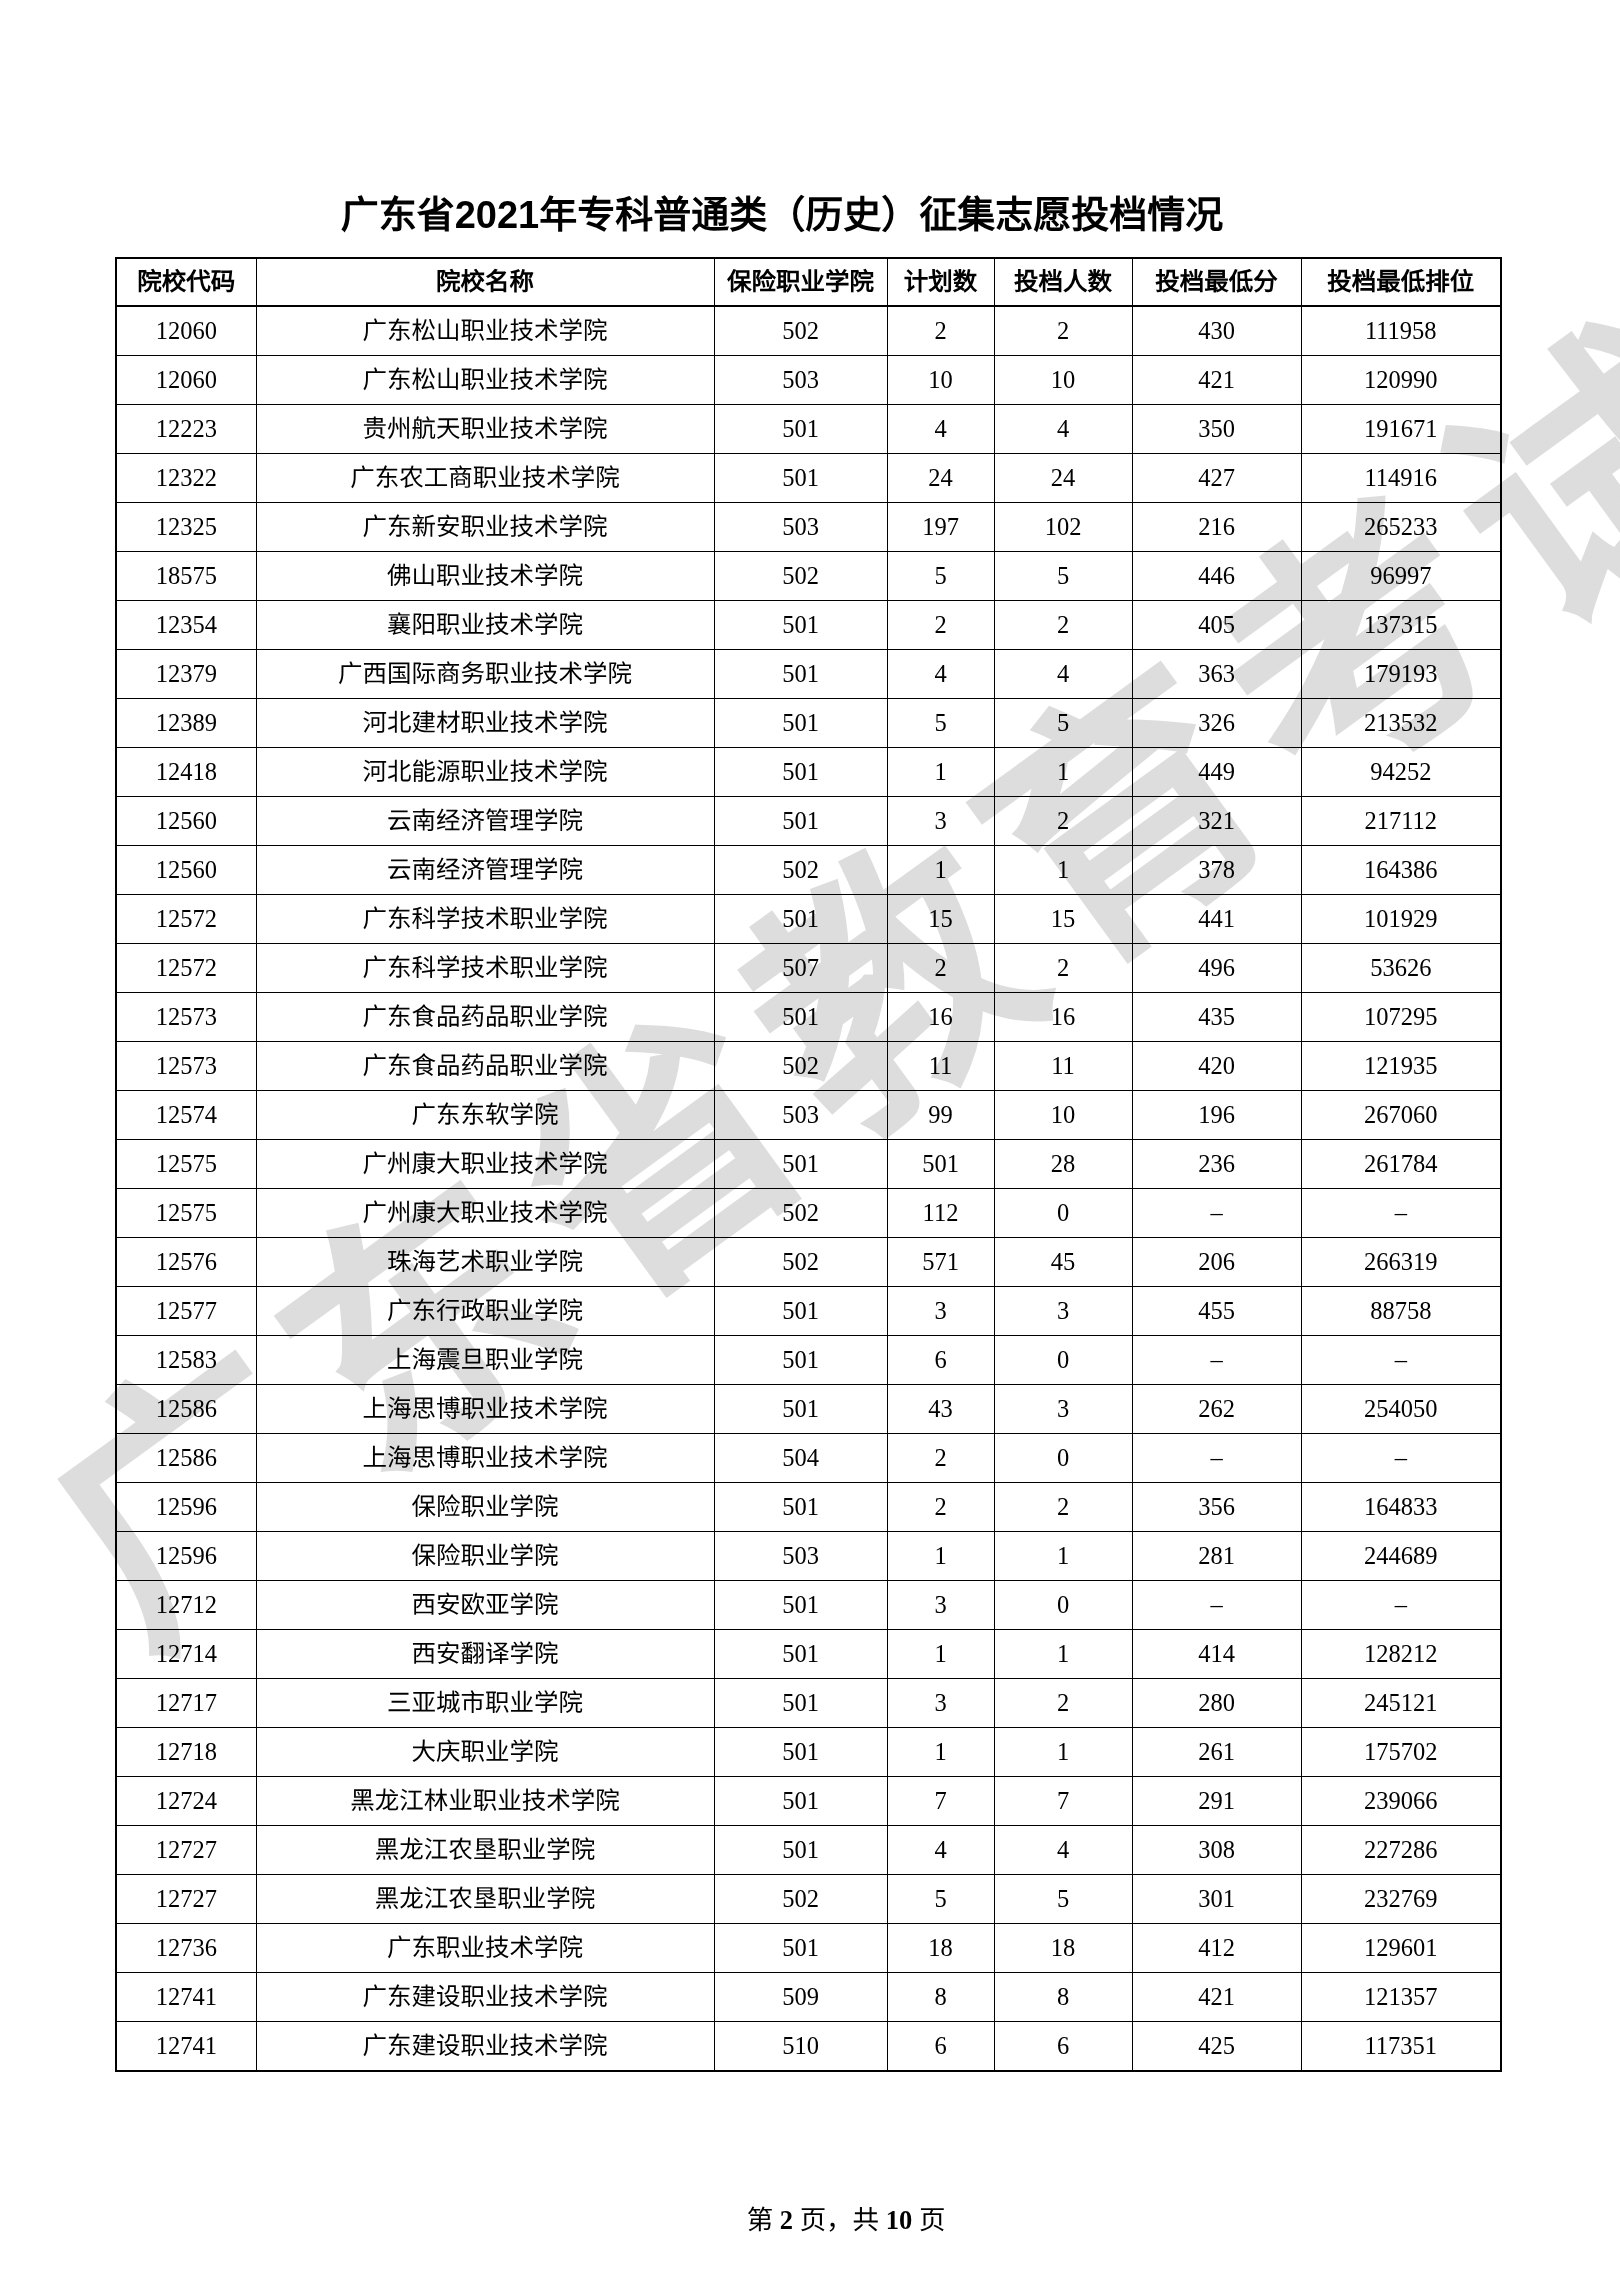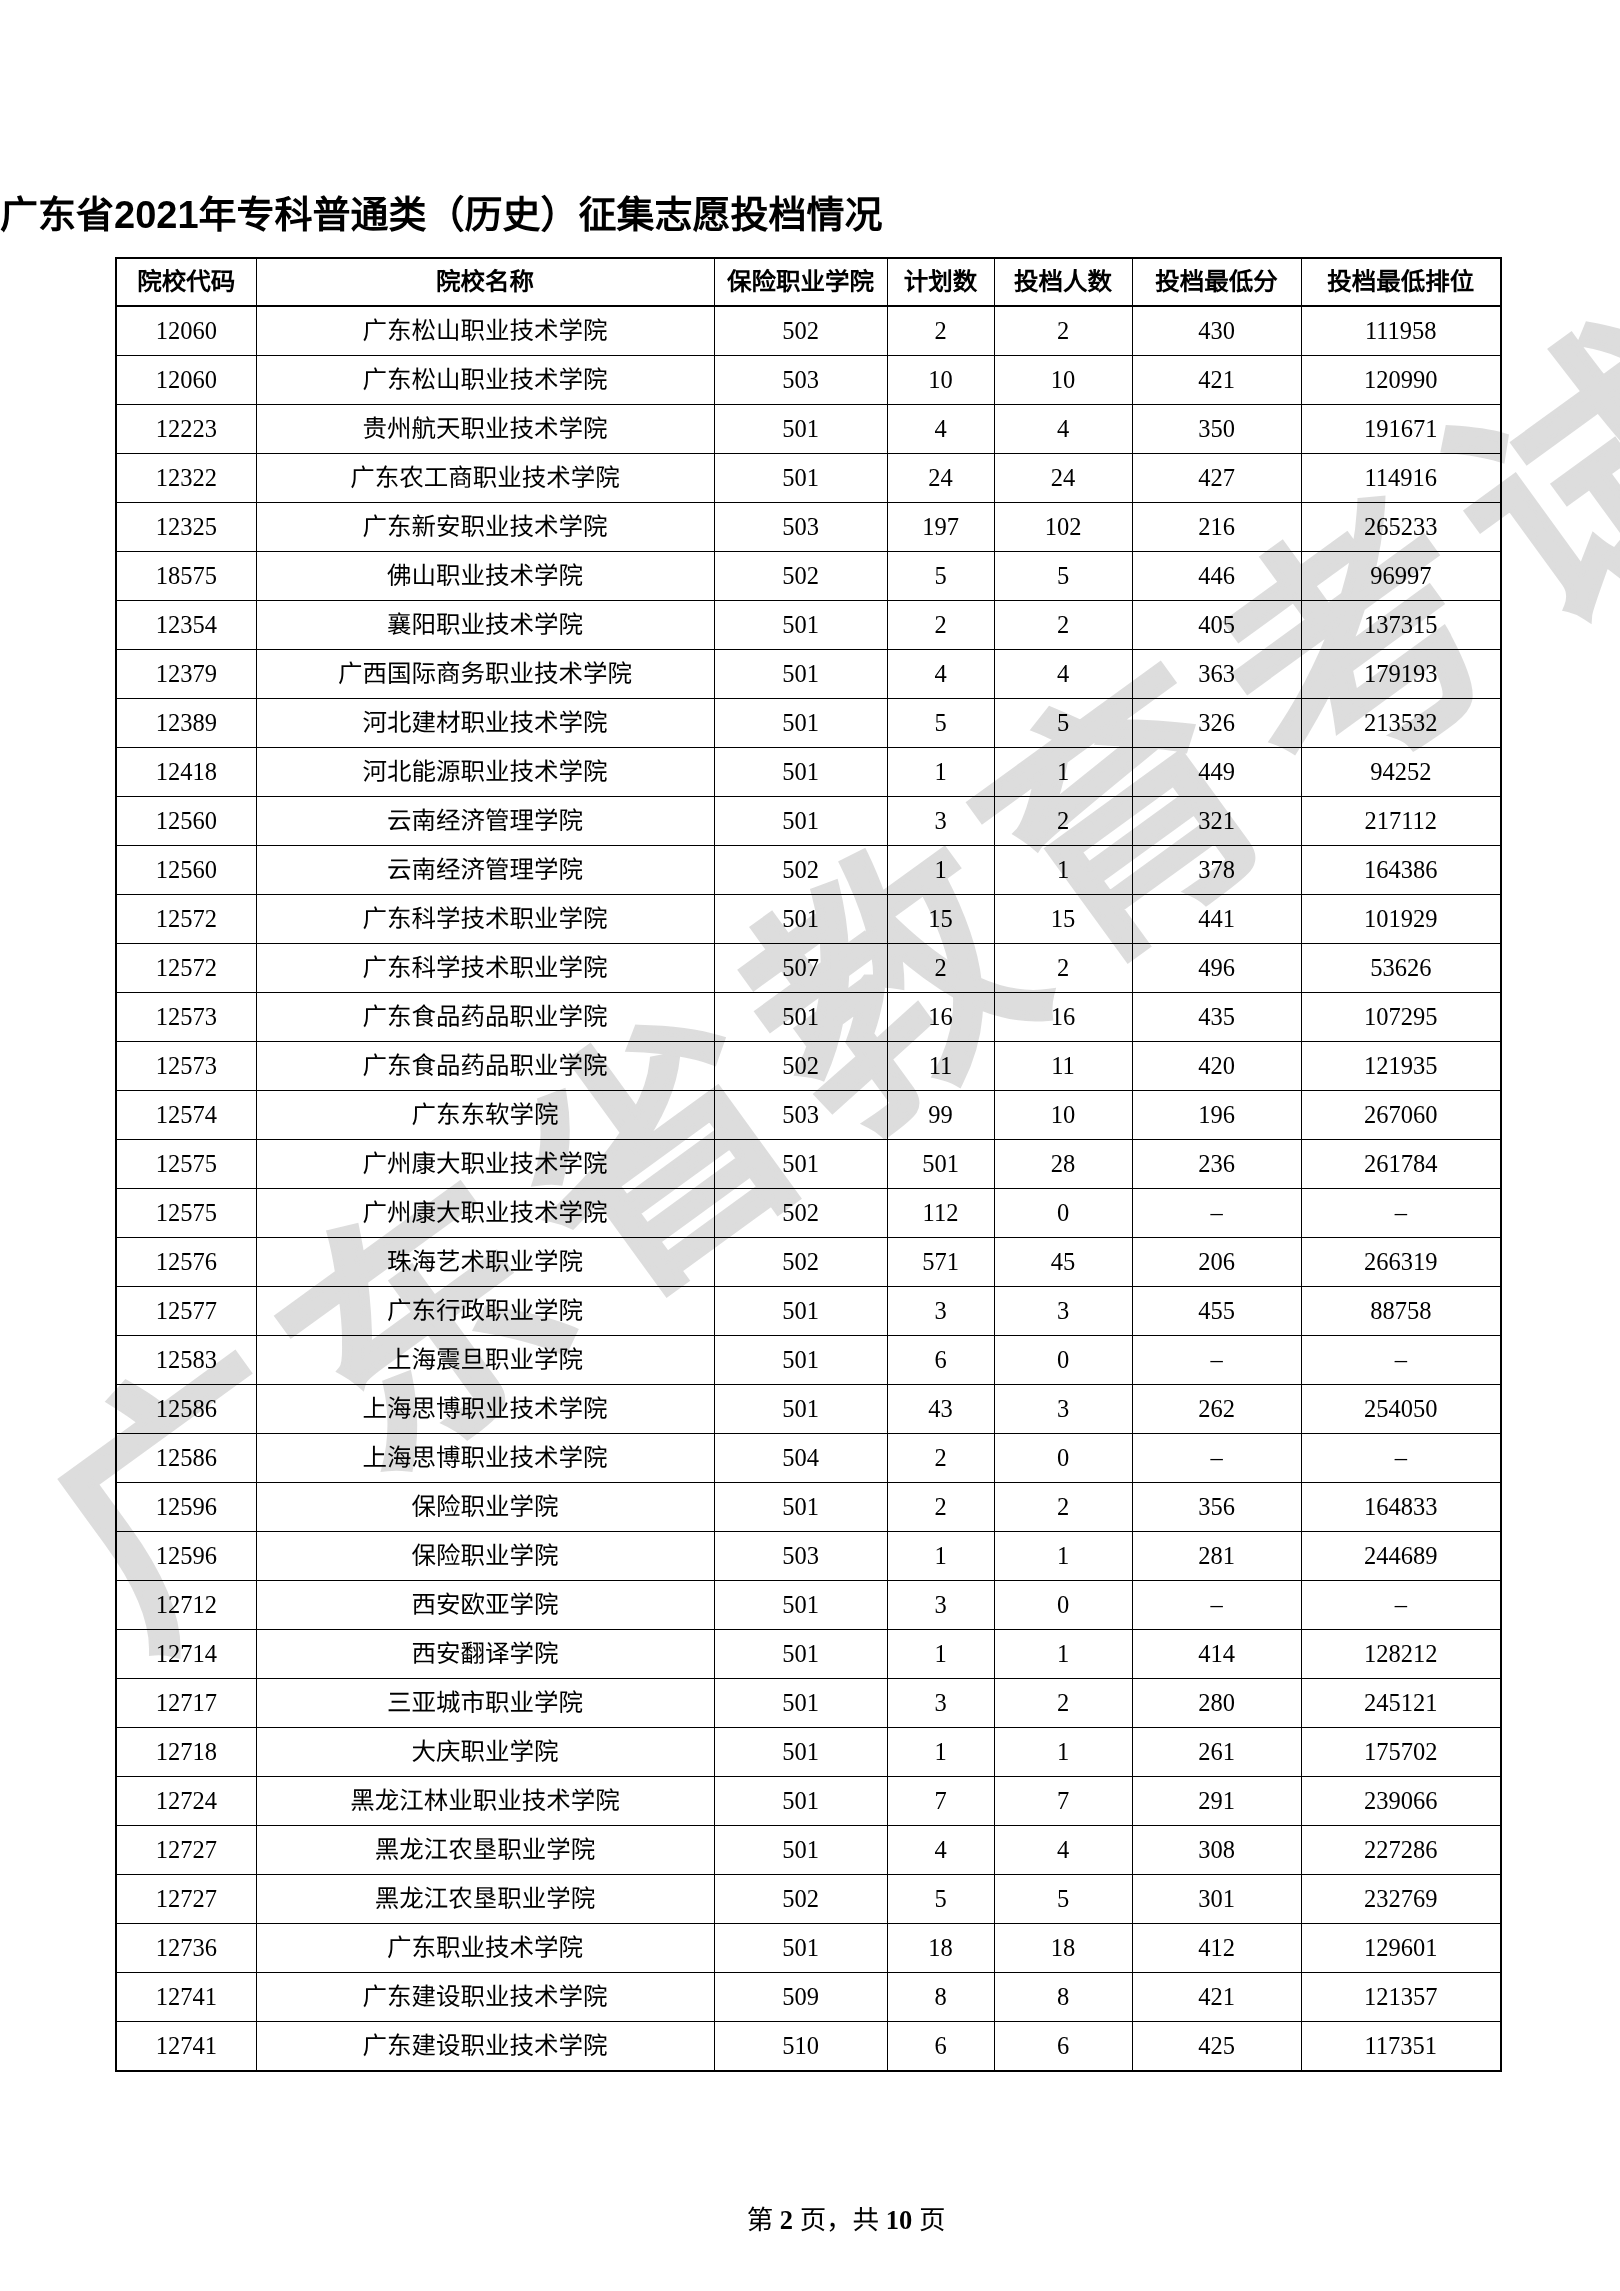--- a/index.html
+++ b/index.html
@@ -44,21 +44,21 @@
     transform-origin: left top;
     -webkit-text-stroke: 2px #c9c9c9;
   }
 
   
   #doc-title {
     position: absolute;
     left: 0;
     top: 184px;
     width: 1564px;
-    text-align: left;
+    text-align: center;
     font-family: "Liberation Sans", "DejaVu Sans", sans-serif;
     font-size: 38px;
     font-weight: 700;
     letter-spacing: 0px;
     z-index: 10;
     white-space: nowrap;
   }
 
   
   #table-wrap {

